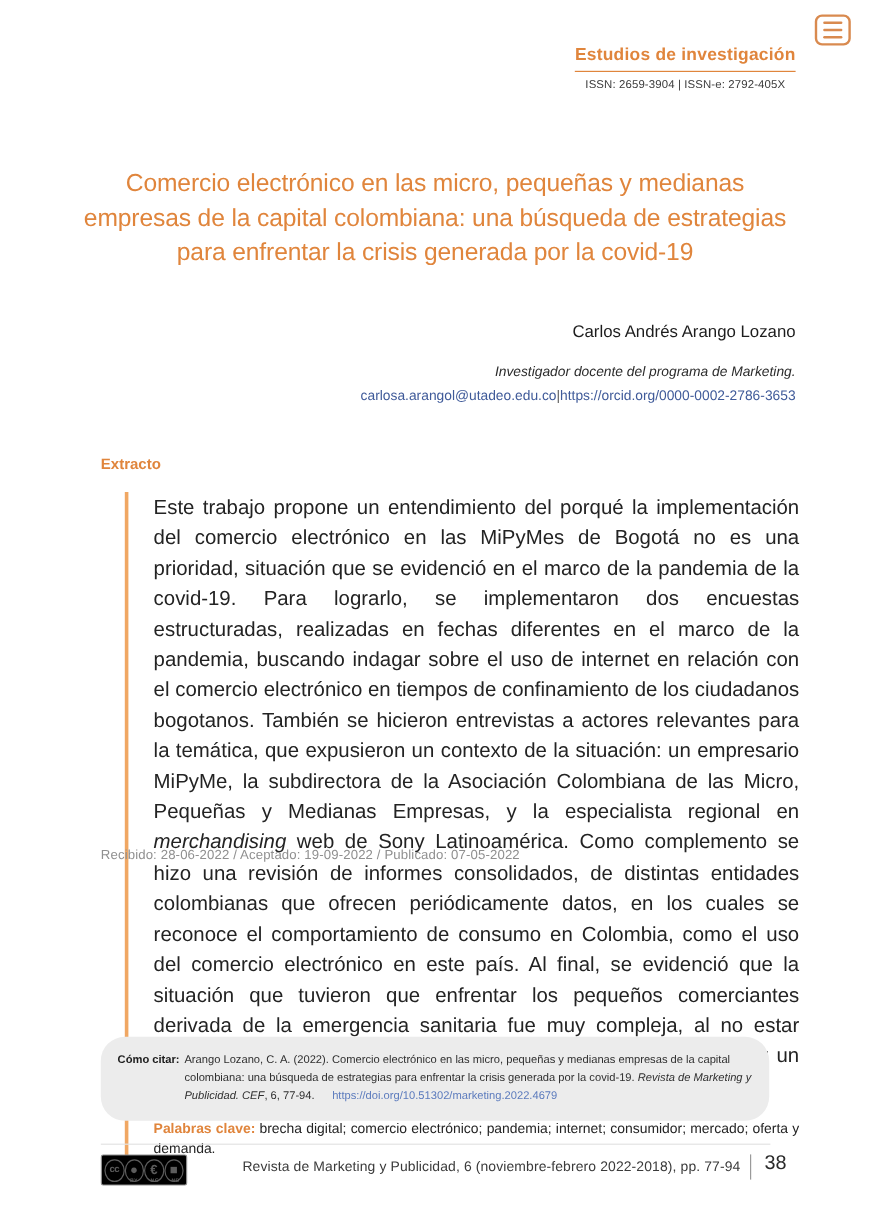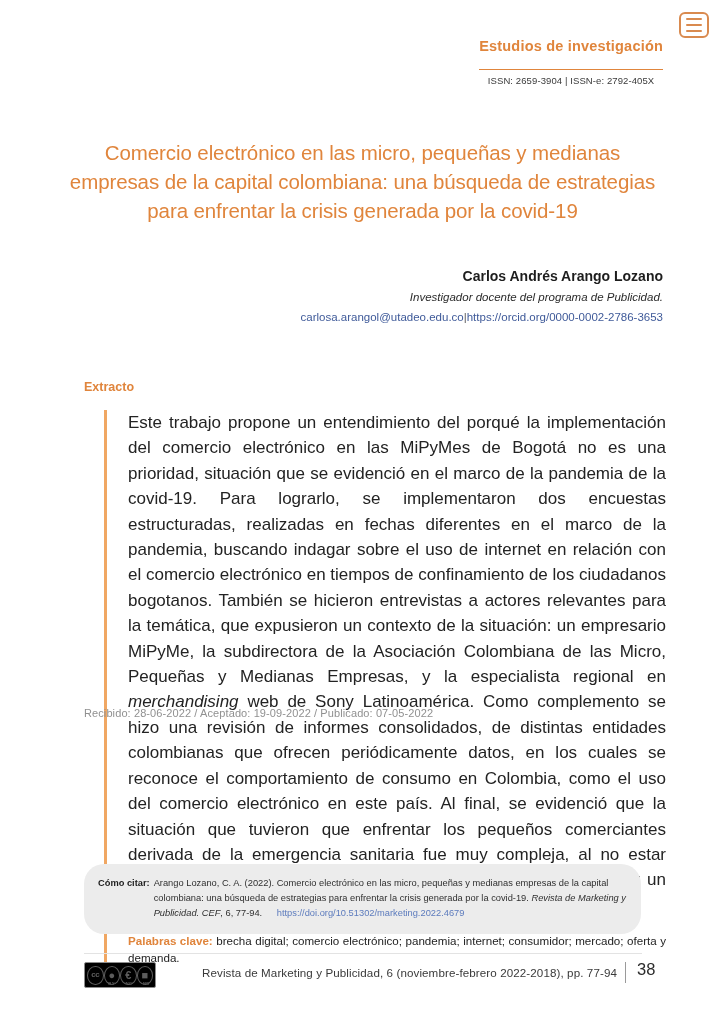--- a/index.html
+++ b/index.html
@@ -53,21 +53,21 @@
     position: absolute;
     top: 38px;
     right: 62px;
     text-align: center;
   }
   .masthead-title {
     font-size: 14.5px;
     font-weight: bold;
     color: #e0853c;
     letter-spacing: .2px;
-    padding-bottom: 15px;
+    padding-bottom: 5px;
     border-bottom: 1.6px solid #e0853c;
     display: block;
   }
   .masthead-issn {
     display: block;
     margin-top: 5px;
     font-size: 9.5px;
     color: #3a3a3a;
     letter-spacing: .1px;
   }
@@ -90,23 +90,23 @@
   .author-block {
     position: absolute;
     top: 268px;
     left: 62px;
     width: 601px;
     text-align: right;
   }
   .author-name {
     display: block;
     font-size: 14px;
-    font-weight: bold;
+    font-weight: normal;
     color: #1d1d1d;
-    margin-bottom: 5px;
+    margin-bottom: 18px;
   }
   .author-aff {
     display: block;
     font-size: 11.5px;
     font-style: italic;
     color: #2b2b2b;
     line-height: 1.45;
   }
   .author-contact {
     display: block;
@@ -291,21 +291,21 @@
 
   <div class="masthead">
     <span class="masthead-title">Estudios de investigación</span>
     <span class="masthead-issn">ISSN: 2659-3904 | ISSN-e: 2792-405X</span>
   </div>
 
   <h1 class="article-title">Comercio electrónico en las micro, pequeñas y medianas empresas de la capital colombiana: una búsqueda de estrategias para enfrentar la crisis generada por la covid-19</h1>
 
   <div class="author-block">
     <span class="author-name">Carlos Andrés Arango Lozano</span>
-    <span class="author-aff">Investigador docente del programa de Publicidad.</span>
+    <span class="author-aff">Investigador docente del programa de Marketing.</span>
     <span class="author-contact">
       <a href="#">carlosa.arangol@utadeo.edu.co</a><span class="sep">|</span><a href="#">https://orcid.org/0000-0002-2786-3653</a>
     </span>
   </div>
 
   <div class="abstract-label">Extracto</div>
 
   <div class="abstract-wrap">
     <p class="abstract-text"><span>Este trabajo propone un entendimiento del porqué la implementación del comercio electrónico en las MiPyMes de Bogotá no es una prioridad, situación que se evidenció en el marco de la pandemia de la covid-19. Para lograrlo, se implementaron dos encuestas estructuradas, realizadas en fechas diferentes en el marco de la pandemia, buscando indagar sobre el uso de internet en relación con el comercio electrónico en tiempos de confinamiento de los ciudadanos bogotanos. También se hicieron entrevistas a actores relevantes para la temática, que expusieron un contexto de la situación: un empresario MiPyMe, la subdirectora de la Asociación Colombiana de las Micro, Pequeñas y Medianas Empresas, y la especialista regional en </span><i>merchandising</i><span> web de Sony Latinoamérica. Como complemento se hizo una revisión de informes consolidados, de distintas entidades colombianas que ofrecen periódicamente datos, en los cuales se reconoce el comportamiento de consumo en Colombia, como el uso del comercio electrónico en este país. Al final, se evidenció que la situación que tuvieron que enfrentar los pequeños comerciantes derivada de la emergencia sanitaria fue muy compleja, al no estar preparados y no tener claro que el comercio electrónico pudo ser un plan de contingencia ante el cierre obligatorio de sus negocios.</span></p>
 

